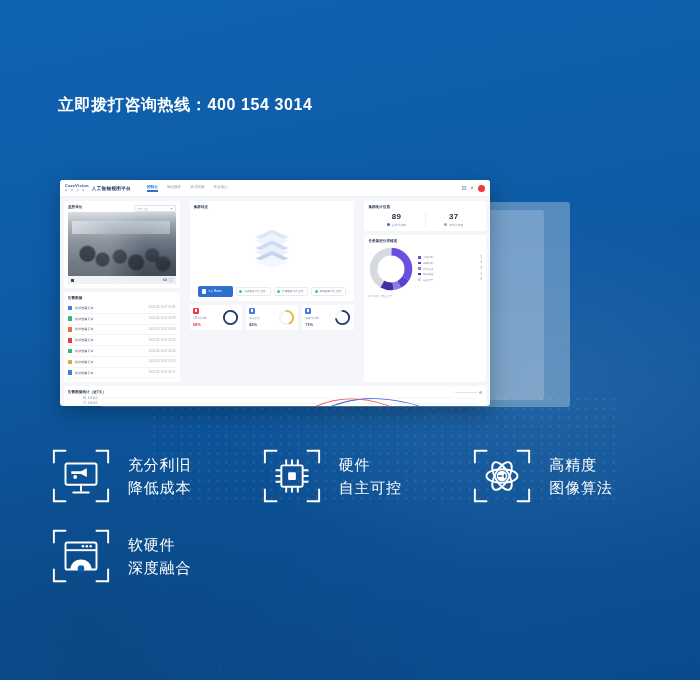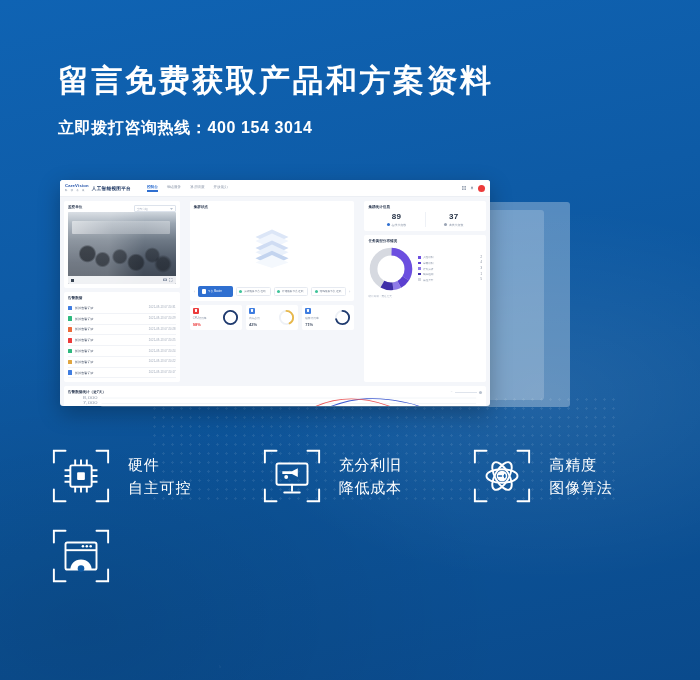--- a/index.html
+++ b/index.html
@@ -33,21 +33,21 @@
     opacity: .5;
   }
 
   
   .hero { position: absolute; left: 58px; top: 62px; z-index: 6; }
   .hero-title {
     color: #ffffff; font-size: 31px; font-weight: bold;
     letter-spacing: 2.5px; line-height: 1.2; white-space: nowrap;
   }
   .hero-sub {
-    margin-top: 19px; color: #ffffff; font-size: 16px;
+    margin-top: 33px; color: #ffffff; font-size: 16px;
     font-weight: bold; letter-spacing: .6px; white-space: nowrap;
   }
 
   
   .shot-stack { position: absolute; left: 60px; top: 180px; width: 580px; height: 230px; z-index: 5; }
   .shot-ghost {
     position: absolute; left: 40px; top: 22px; width: 470px; height: 205px;
     background: rgba(255,255,255,0.30);
     border-radius: 3px;
     filter: blur(0.4px);
@@ -192,21 +192,20 @@
   .feat-txt div { white-space: nowrap; }
 </style>
 </head>
 <body>
 
 <div class="bg-wrap">
   <div class="bg-dots"></div>
 </div>
 
 <div class="hero">
-  <div class="hero-title">留言免费获取产品和方案资料</div>
   <div class="hero-sub">立即拨打咨询热线：400 154 3014</div>
 </div>
 
 <div class="shot-stack">
   <div class="shot-ghost"></div>
   <div class="shot-ghost2"></div>
 
   <div class="shot">
 
     <div class="topbar">
@@ -515,54 +514,54 @@
   </div>
 </div>
 
 <div class="features">
 
   <div class="feat">
     <svg class="feat-ico" viewBox="0 0 64 64">
       <g fill="none" stroke="#ffffff" stroke-width="2" stroke-linecap="round">
         <path d="M4 18V6h12M48 6h12v12M60 46v12H48M16 58H4V46"></path>
       </g>
-      <g fill="none" stroke="#ffffff" stroke-width="2">
-        <rect x="21" y="21" width="22" height="22" rx="1.5"></rect>
-        <rect x="28" y="28" width="8" height="8" rx="1" fill="#ffffff" stroke="none"></rect>
-        <path d="M26 21v-6M32 21v-6M38 21v-6M26 43v6M32 43v6M38 43v6M21 26h-6M21 32h-6M21 38h-6M43 26h6M43 32h6M43 38h6"></path>
-      </g>
-    </svg>
-    <div class="feat-txt">
-      <div>硬件</div>
-      <div>自主可控</div>
-    </div>
-  </div>
-
-  <div class="feat">
-    <svg class="feat-ico" viewBox="0 0 64 64">
-      <g fill="none" stroke="#ffffff" stroke-width="2" stroke-linecap="round">
-        <path d="M4 18V6h12M48 6h12v12M60 46v12H48M16 58H4V46"></path>
-      </g>
       <rect x="16" y="19" width="32" height="22" rx="2" fill="none" stroke="#ffffff" stroke-width="2"></rect>
       <path d="M22 27h10l6-3v9l-6-3H22z" fill="#ffffff"></path>
       <circle cx="26" cy="33" r="2" fill="#ffffff"></circle>
       <path d="M32 41v6M24 49h16" fill="none" stroke="#ffffff" stroke-width="2" stroke-linecap="round"></path>
     </svg>
     <div class="feat-txt">
       <div>充分利旧</div>
       <div>降低成本</div>
     </div>
   </div>
 
   <div class="feat">
     <svg class="feat-ico" viewBox="0 0 64 64">
       <g fill="none" stroke="#ffffff" stroke-width="2" stroke-linecap="round">
         <path d="M4 18V6h12M48 6h12v12M60 46v12H48M16 58H4V46"></path>
       </g>
       <g fill="none" stroke="#ffffff" stroke-width="2">
+        <rect x="21" y="21" width="22" height="22" rx="1.5"></rect>
+        <rect x="28" y="28" width="8" height="8" rx="1" fill="#ffffff" stroke="none"></rect>
+        <path d="M26 21v-6M32 21v-6M38 21v-6M26 43v6M32 43v6M38 43v6M21 26h-6M21 32h-6M21 38h-6M43 26h6M43 32h6M43 38h6"></path>
+      </g>
+    </svg>
+    <div class="feat-txt">
+      <div>硬件</div>
+      <div>自主可控</div>
+    </div>
+  </div>
+
+  <div class="feat">
+    <svg class="feat-ico" viewBox="0 0 64 64">
+      <g fill="none" stroke="#ffffff" stroke-width="2" stroke-linecap="round">
+        <path d="M4 18V6h12M48 6h12v12M60 46v12H48M16 58H4V46"></path>
+      </g>
+      <g fill="none" stroke="#ffffff" stroke-width="2">
         <ellipse cx="32" cy="32" rx="16" ry="7"></ellipse>
         <ellipse cx="32" cy="32" rx="16" ry="7" transform="rotate(60 32 32)"></ellipse>
         <ellipse cx="32" cy="32" rx="16" ry="7" transform="rotate(120 32 32)"></ellipse>
       </g>
       <circle cx="32" cy="32" r="5.5" fill="#ffffff"></circle>
       <path d="M28.5 32h3M35.5 32h-1.5M34.8 30.5v3" stroke="#0e5ba6" stroke-width="1.4" stroke-linecap="round"></path>
     </svg>
     <div class="feat-txt">
       <div>高精度</div>
       <div>图像算法</div>
@@ -577,17 +576,21 @@
       <rect x="16" y="18" width="32" height="28" rx="2" fill="none" stroke="#ffffff" stroke-width="2"></rect>
       <path d="M16 26h32" stroke="#ffffff" stroke-width="2"></path>
       <g fill="#ffffff">
         <circle cx="34" cy="22" r="1.3"></circle>
           <circle cx="38" cy="22" r="1.3"></circle>
           <circle cx="42" cy="22" r="1.3"></circle>
       </g>
       <path d="M21 46c0-6 4.4-10.5 11-10.5S43 40 43 46z" fill="#ffffff"></path>
       <circle cx="32" cy="45" r="3.4" fill="#0e5ba6"></circle>
     </svg>
+    <div class="feat-txt">
+      <div>软硬件</div>
+      <div>深度融合</div>
+    </div>
   </div>
 
 
 
 </div>
 
 </body></html>

